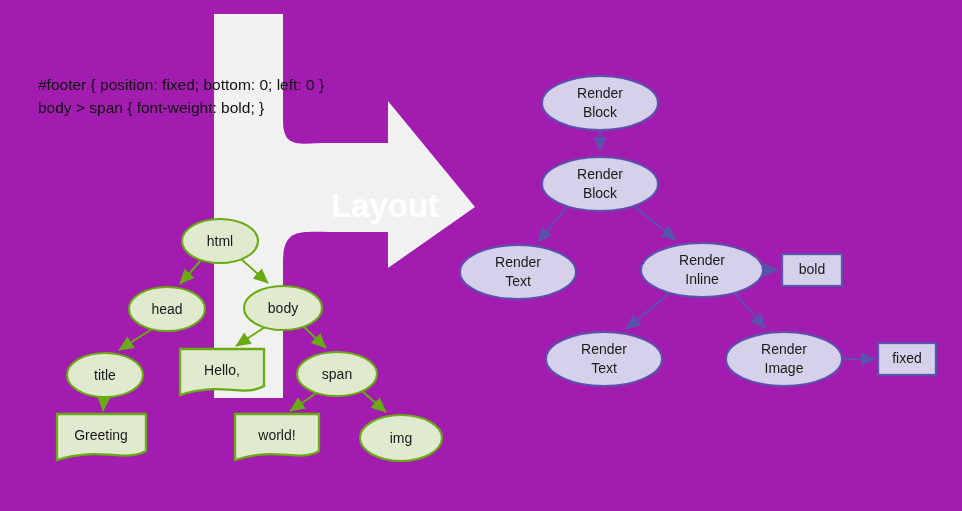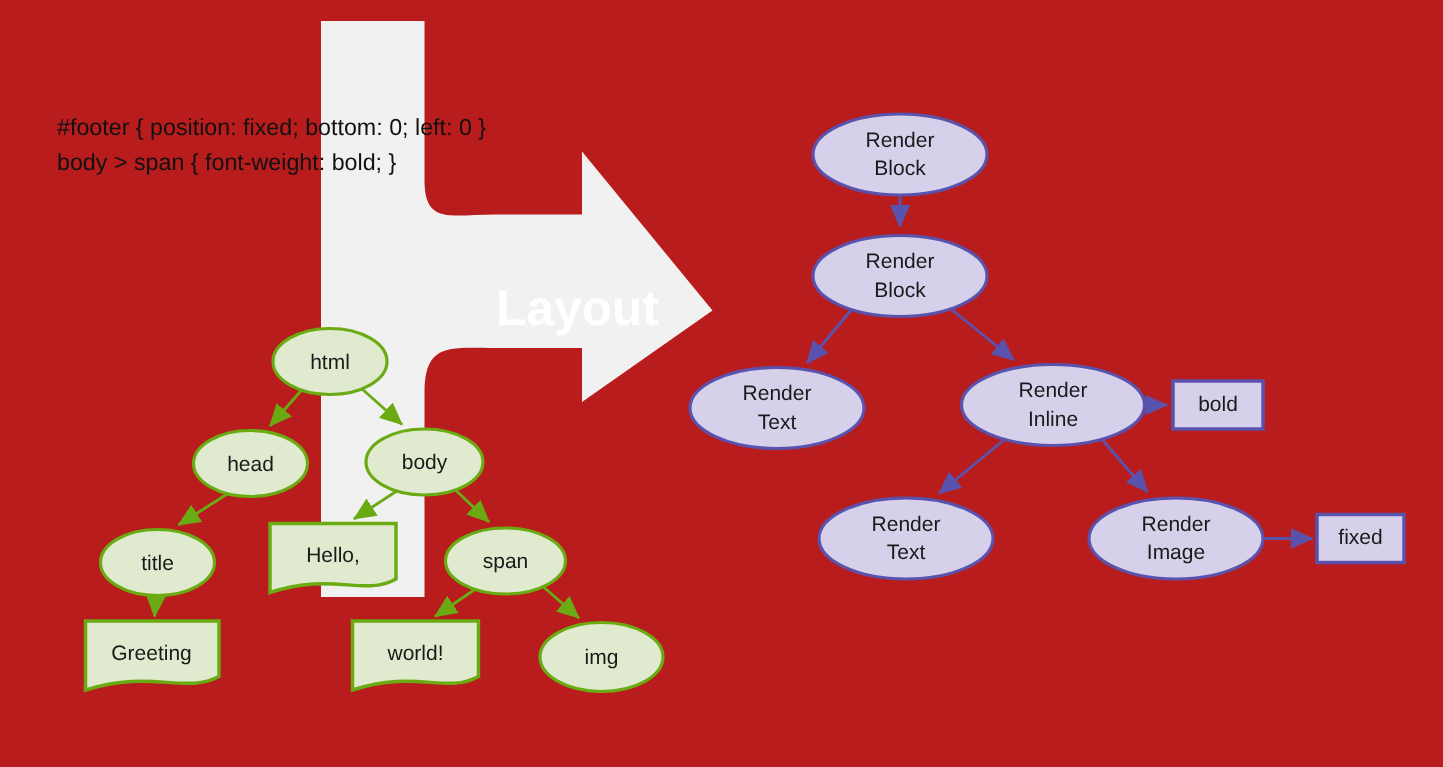--- a/index.html
+++ b/index.html
@@ -10,21 +10,21 @@
   body {
     width: 962px;
     height: 511px;
     font-family: "Liberation Sans", sans-serif;
     overflow: hidden;
   }
   #stage {
     position: relative;
     width: 962px;
     height: 511px;
-    background: #b91c1c;
+    background: #a21caf;
     text-align: right;
   }
   svg#diagram {
     display: block;
     width: 962px;
     height: 511px;
   }
   .css-text {
     font-family: "Liberation Sans", sans-serif;
     font-size: 15.5px;

